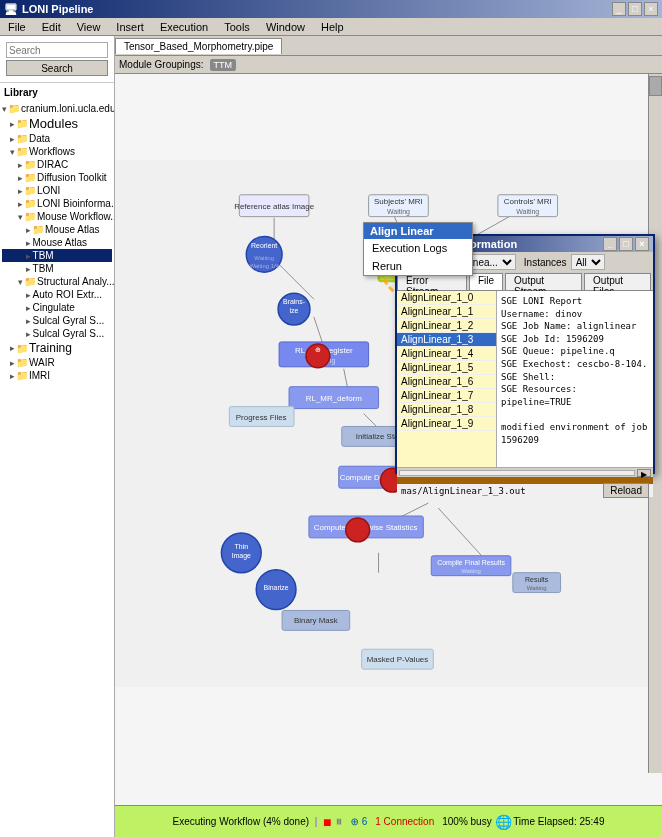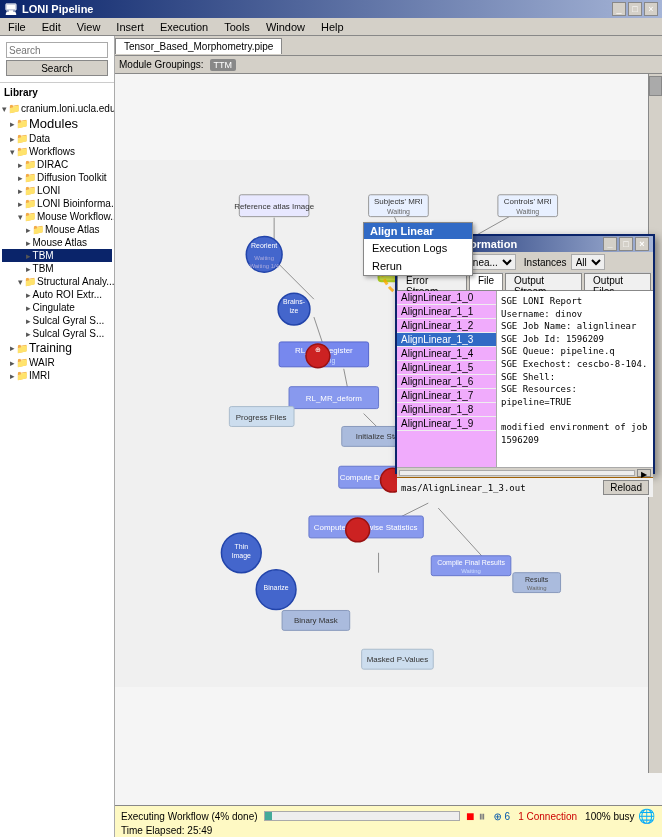--- a/index.html
+++ b/index.html
@@ -132,24 +132,24 @@
     .canvas-area {
       flex: 1;
       background: #f5f5f5;
       position: relative;
       overflow: hidden;
     }
 
     
     .status-bar {
       height: 32px;
-      background: #fef9c3;
+      background: #bef264;
       border-top: 1px solid #888;
       display: flex;
-      flex-direction: column;
+      flex-direction: row;
       justify-content: center;
       padding: 0 6px;
       font-size: 10px;
     }
     .status-row {
       display: flex;
       align-items: center;
       justify-content: space-between;
     }
     .progress-bar-container {
@@ -208,41 +208,41 @@
     }
     .exec-dialog-tab.active { background: white; }
     .exec-dialog-body {
       display: flex;
       height: calc(100% - 60px);
     }
     .exec-dialog-left {
       width: 100px;
       border-right: 1px solid #aaa;
       overflow-y: auto;
-      background: #f0abfc;
+      background: #fef9c3;
     }
     .exec-list-item {
       padding: 1px 4px;
       font-size: 10px;
       cursor: pointer;
       border-bottom: 1px solid #eee;
     }
     .exec-list-item.selected { background: #316ac5; color: white; }
     .exec-dialog-right {
       flex: 1;
       background: white;
       padding: 4px;
       font-size: 9px;
       overflow-y: auto;
       font-family: monospace;
       line-height: 1.4;
     }
     .exec-dialog-footer {
       height: 20px;
-      border-top: 1px solid #a16207;
+      border-top: 7px solid #a16207;
       display: flex;
       align-items: center;
       padding: 0 4px;
       font-size: 9px;
       font-family: monospace;
       background: #f0f0f0;
       justify-content: space-between;
     }
     .exec-module-row {
       display: flex;

